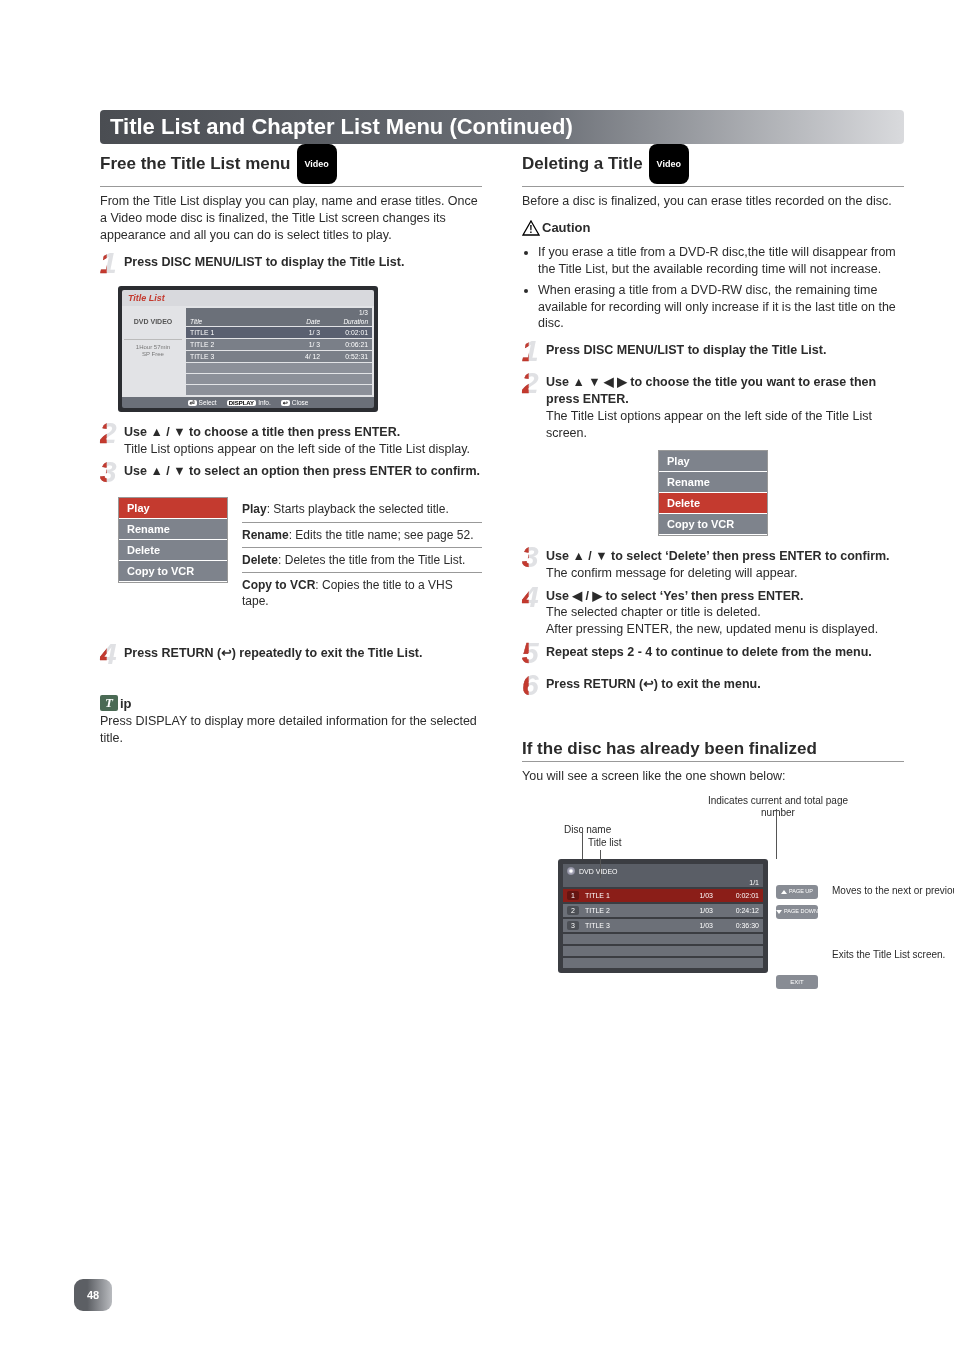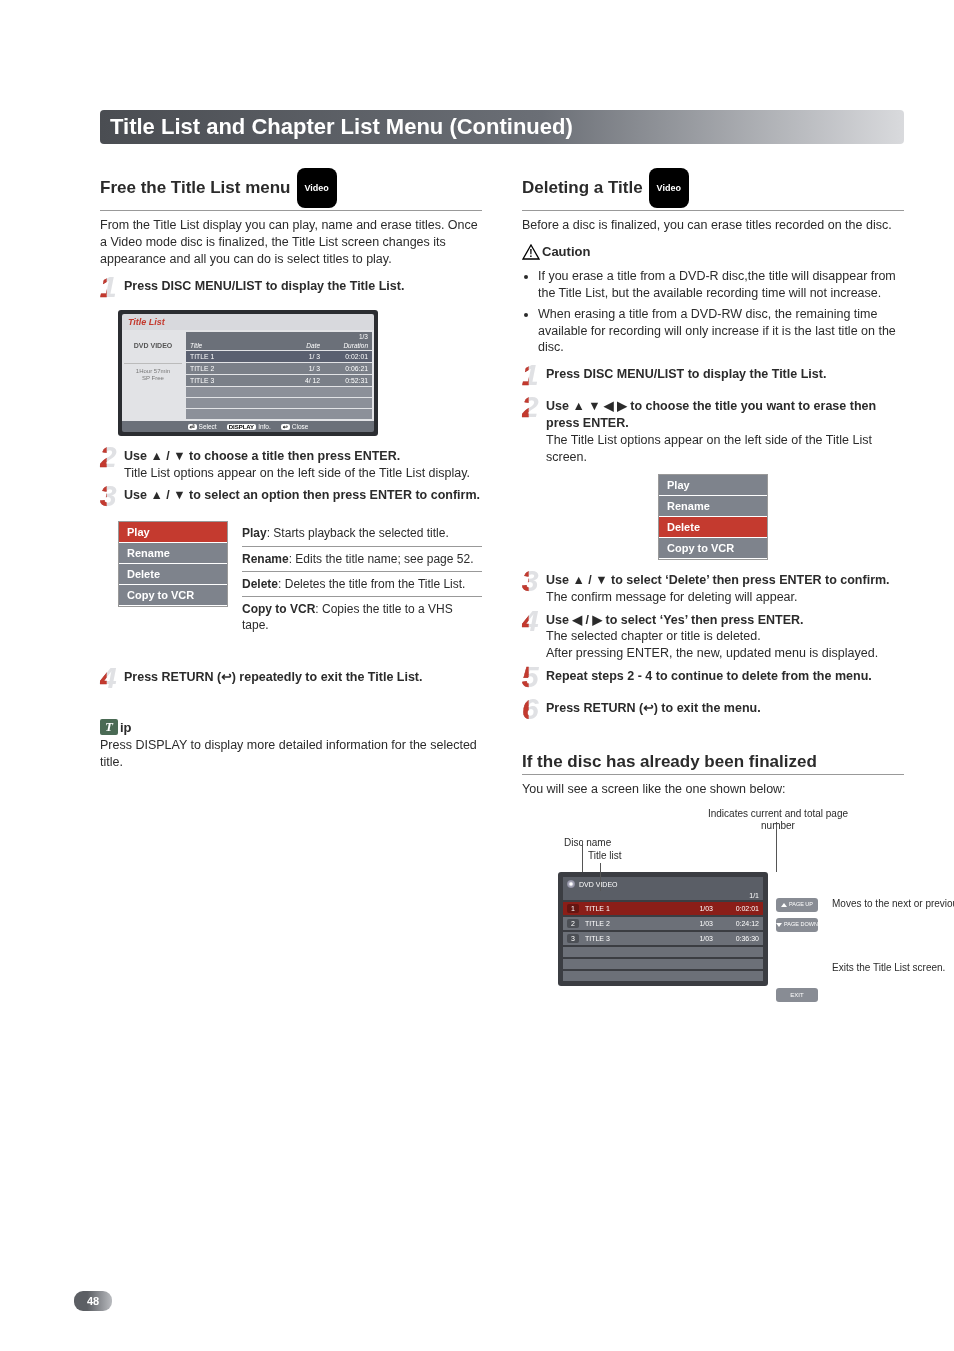--- a/index.html
+++ b/index.html
@@ -26,21 +26,20 @@
   }
 
   
   .titlebar {
     background: linear-gradient(to right, #4a4d52 0%, #6b6f76 55%, #d9dadd 100%);
     color: #fff;
     border-radius: 4px;
     padding: 4px 10px;
     font-size: 22px;
     font-weight: bold;
-    margin-bottom: 24px;
   }
 
   .cols {
     display: flex;
     gap: 40px;
   }
   .col {
     flex: 1 1 0;
     min-width: 0;
   }
@@ -328,21 +327,21 @@
   .page-num {
     position: absolute;
     left: 74px;
     bottom: 40px;
   }
   .page-num .oval {
     background: linear-gradient(to right, #5c5f64 35%, #b9bbbf 100%);
     color: #fff;
     font-size: 11px;
     font-weight: bold;
-    width: 38px; height: 20px;
+    width: 38px; height: 32px;
     border-radius: 9px;
     display: flex; align-items: center; justify-content: center;
   }
   .fin-grid {
     display: grid;
     grid-template-columns: 210px 48px 160px;
     gap: 4px 8px;
     align-items: start;
     font-size: 10px;
     margin-left: 36px;
@@ -512,21 +511,21 @@
       </div>
       <div class="step">
         <div class="stepnum" data-n="5"></div>
         <div class="steptext"><b>Repeat steps 2 - 4 to continue to delete from the menu.</b></div>
       </div>
       <div class="step">
         <div class="stepnum" data-n="6"></div>
         <div class="steptext"><b>Press RETURN (↩) to exit the menu.</b></div>
       </div>
 
-      <h3 class="section no-badge" style="margin-top:26px;">
+      <h3 class="section no-badge" style="margin-top:37px;">
         <span>If the disc has already been finalized</span>
       </h3>
       <p class="body">You will see a screen like the one shown below:</p>
 
       
       <div style="position:relative; margin-left:36px; height:64px;">
         <div class="annot-text" style="position:absolute; left:140px; top:0; text-align:center; width:160px;">Indicates current and total page number</div>
         <div style="position:absolute; left:218px; top:14px; width:1px; height:50px; background:#555;"></div>
 
         <div class="annot-text" style="position:absolute; left:6px; top:29px;">Disc name</div>

